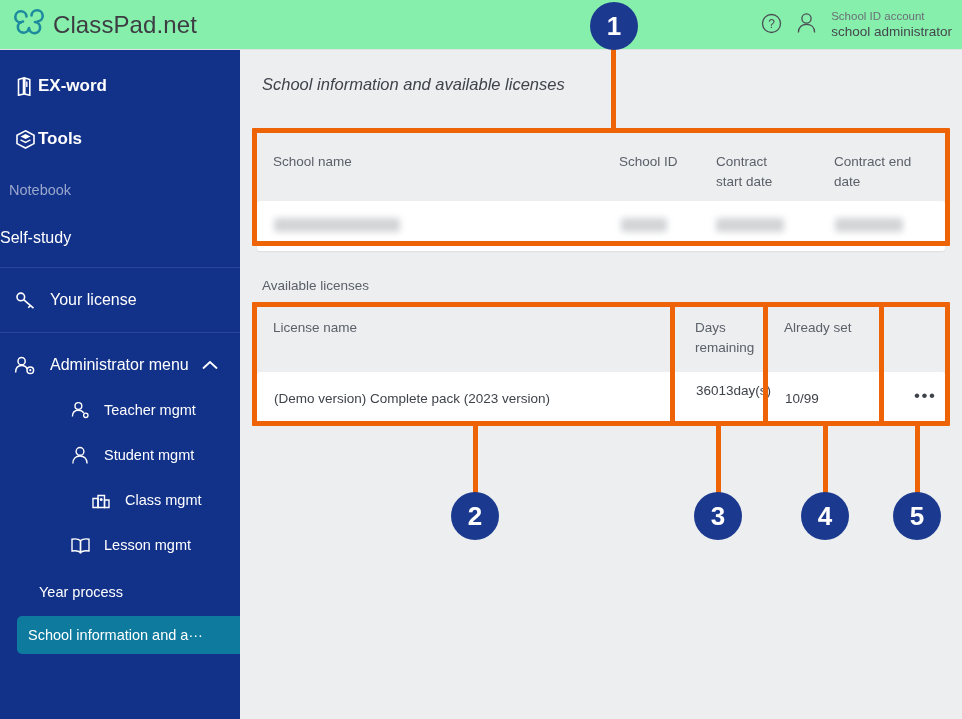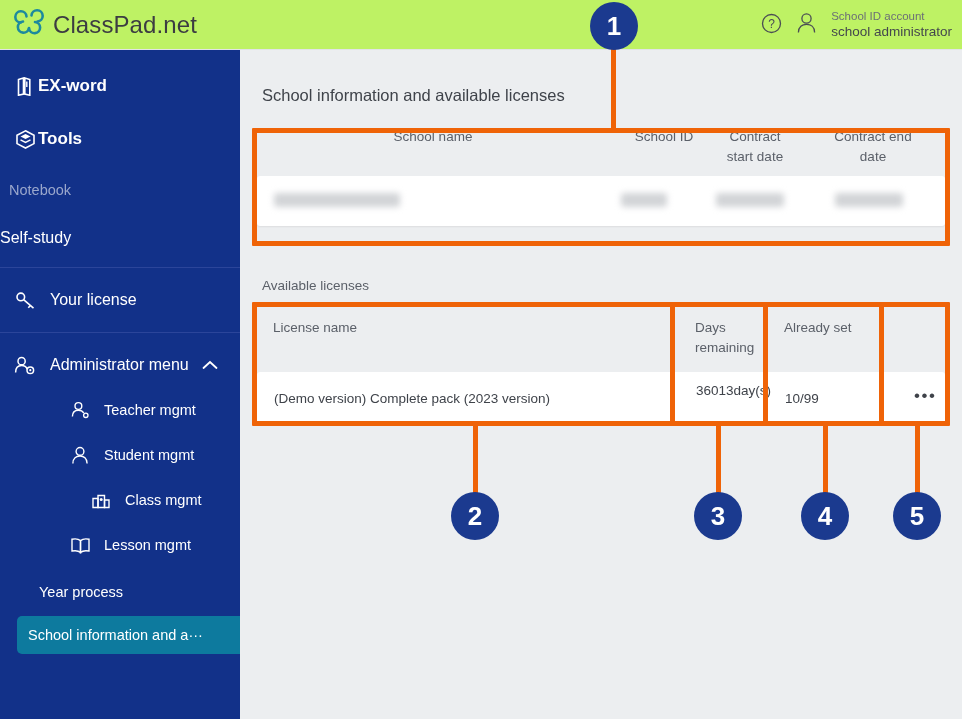--- a/index.html
+++ b/index.html
@@ -8,21 +8,21 @@
     background:#eceef0;
     font-family:"Liberation Sans", sans-serif;
     overflow:hidden;
     position:relative;
   }
   #root{position:absolute;inset:0;width:962px;height:719px;}
 
   
   .topbar{
     position:absolute;left:0;top:0;width:962px;height:50px;
-    background:#bef264;
+    background:#86efac;
     border-bottom:1px solid #e2e4e6;
     box-sizing:border-box;
   }
   .brand{
     position:absolute;left:14px;top:8px;
     display:flex;align-items:center;gap:9px;height:34px;
   }
   .brand-name{
     font-size:24px;color:#3c3c42;letter-spacing:.1px;
   }
@@ -57,21 +57,21 @@
     background:#0d7a9e;border-radius:5px 0 0 5px;
   }
   .sel-label{
     position:absolute;left:28px;width:212px;height:38px;
     display:flex;align-items:center;font-size:14.5px;color:#fff;
   }
   .chev{position:absolute;right:22px;top:0;height:100%;display:flex;align-items:center;}
 
   
   .content{position:absolute;left:240px;top:50px;width:722px;height:669px;background:#eceef0;}
-  .page-title{position:absolute;left:22px;top:36px;font-size:16.5px;color:#3f434a;}
+  .page-title{position:absolute;left:22px;top:25px;font-size:16.5px;color:#3f434a;font-style:italic;}
   .section-label{position:absolute;left:22px;font-size:13.5px;color:#5b6069;}
 
   .tbl{position:absolute;background:#eceef0;box-sizing:border-box;}
   .tbl-head{background:#eceef0;box-sizing:border-box;position:relative;}
   .tbl-row{background:#ffffff;box-sizing:border-box;position:relative;
            border-radius:3px;box-shadow:0 1px 2px rgba(0,0,0,.07);}
   .th{position:absolute;font-size:13.5px;color:#5b6069;line-height:1.45;}
   .td{position:absolute;font-size:13.5px;color:#3f434a;line-height:1.45;}
 
   .redact{position:absolute;background:#d2d4d7;border-radius:3px;filter:blur(3.2px);}
@@ -246,21 +246,21 @@
     </div>
 
     <div class="sel-pill" style="top:566px;"></div>
     <div class="sel-label" style="top:566px;">School information and a···</div>
   </div>
 
   <div class="content">
 
     <div class="page-title">School information and available licenses</div>
 
-    <div class="tbl" style="left:14px;top:68px;width:694px;height:110px;text-align:center;">
+    <div class="tbl" style="left:14px;top:93px;width:694px;height:110px;">
 
       <div class="tbl-head" style="position:absolute;left:0;top:0;width:694px;height:58px;">
         <div class="th" style="left:19px;top:9px;width:320px;">School name</div>
         <div class="th" style="left:365px;top:9px;width:90px;">School ID</div>
         <div class="th" style="left:462px;top:9px;width:78px;">Contract start date</div>
         <div class="th" style="left:580px;top:9px;width:78px;">Contract end date</div>
       </div>
 
       <div class="tbl-row" style="position:absolute;left:3px;top:58px;width:688px;height:50px;">
         <div class="redact" style="left:17px;top:17px;width:126px;height:14px;"></div>

